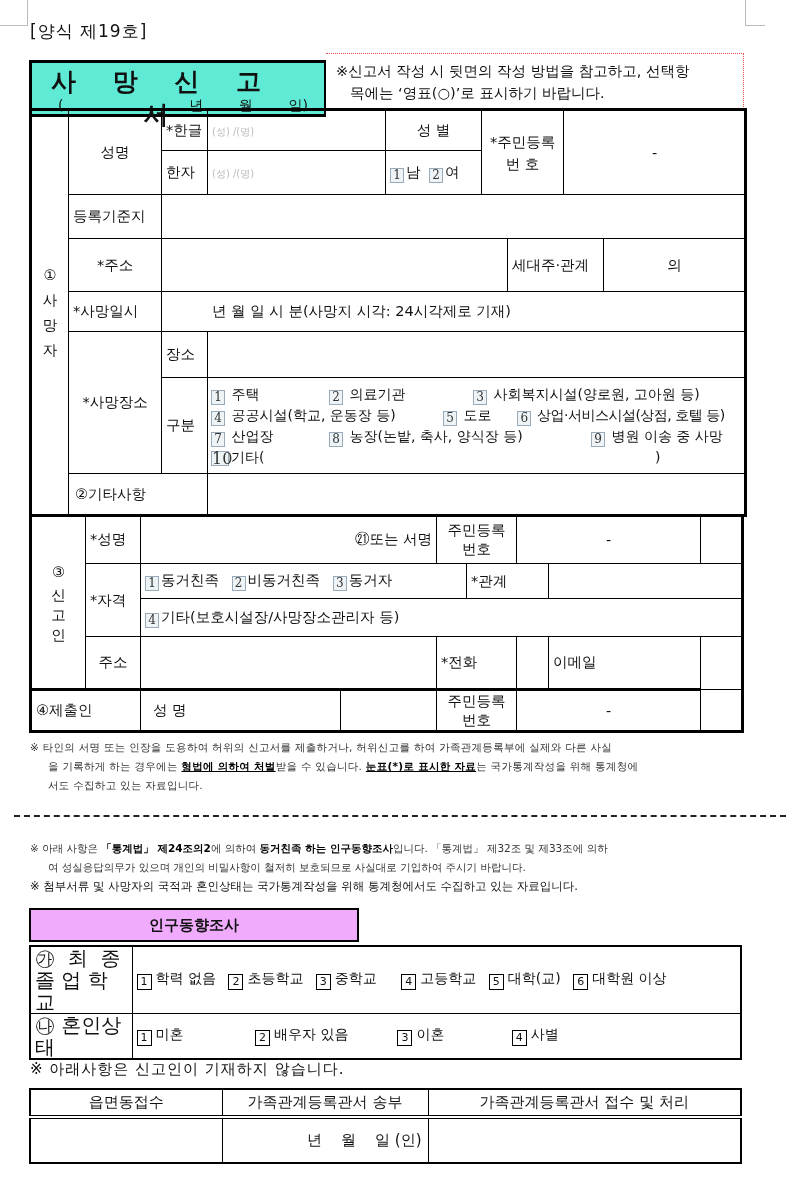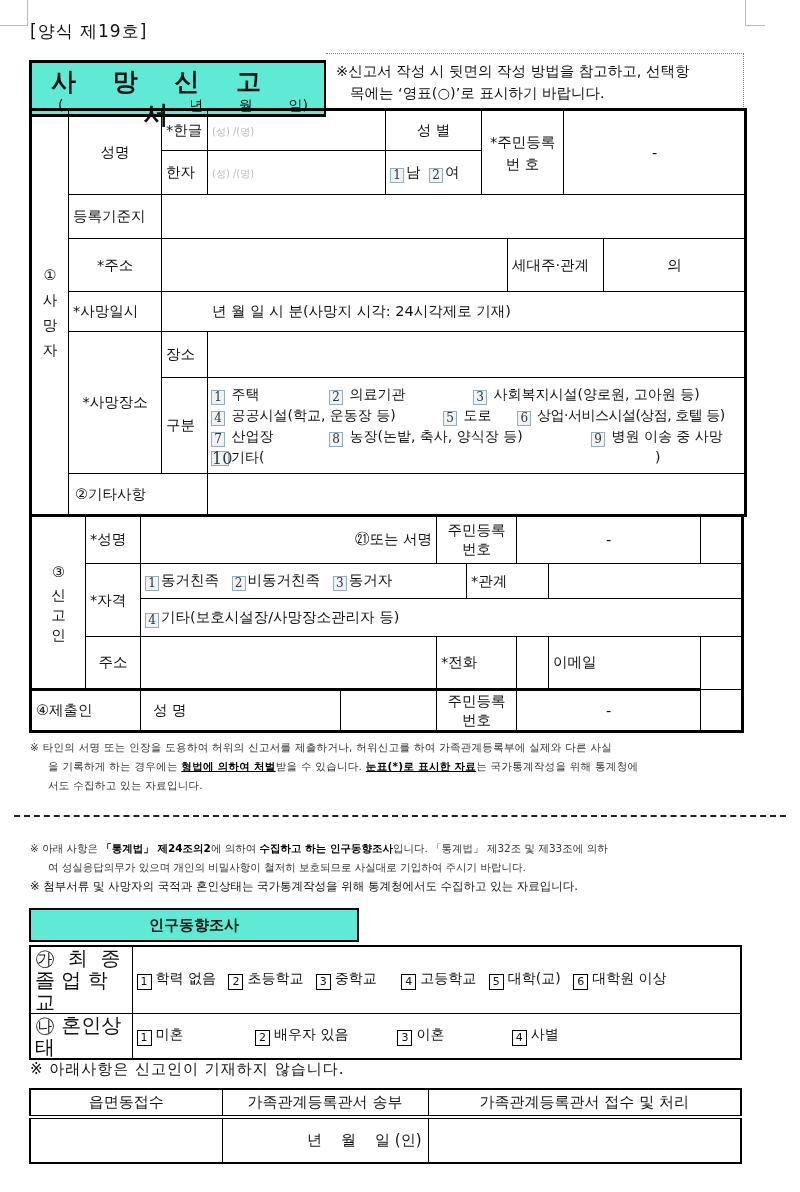--- a/index.html
+++ b/index.html
@@ -34,21 +34,21 @@
   .warn .ind { padding-left: 18px; }
   .warn b { color: #000; text-decoration: underline; }
 
   .dash { left: 14px; top: 815px; width: 772px; border-top: 2px dashed #222; }
 
   .notice2 { left: 30px; top: 839px; width: 716px; font-size: 10.5px; line-height: 19px; color: #333; }
   .notice2 .ind { padding-left: 18px; }
   .notice2 b { color: #000; }
   .notice2 .u { }
 
-  .survey-title { left: 29px; top: 908px; width: 330px; height: 34px; background: #5eead4; border: 2px solid #000; text-align: center; font-weight: bold; font-size: 15px; line-height: 30px; }
+  .survey-title { left: 29px; top: 908px; width: 330px; height: 34px; background: #f0abfc; border: 2px solid #000; text-align: center; font-weight: bold; font-size: 15px; line-height: 30px; }
   .survey { position: absolute; left: 29px; top: 945px; width: 713px; border: 2px solid #000; table-layout: fixed; }
   .survey td { border: 1px solid #000; font-size: 14px; padding: 0 4px; }
   .survey td.lab { font-size: 20px; line-height: 22px; }
   .box { display: inline-block; width: 15px; height: 16px; border: 1px solid #000; font-size: 11px; line-height: 14px; text-align: center; margin-right: 4px; vertical-align: -2px; }
   .opt { display: inline-block; white-space: nowrap; }
 
   .note3 { left: 30px; top: 1060px; font-size: 15px; letter-spacing: 1px; }
   .office { position: absolute; left: 29px; top: 1088px; width: 713px; border: 2px solid #000; table-layout: fixed; }
   .office td { border: 1px solid #000; font-size: 15px; text-align: center; }
   .office tr.hdr td { border-bottom: 4px double #000; height: 28px; }
@@ -232,21 +232,21 @@
 
 <div class="abs warn">
   <div>※ 타인의 서명 또는 인장을 도용하여 허위의 신고서를 제출하거나, 허위신고를 하여 가족관계등록부에 실제와 다른 사실</div>
   <div class="ind"><span>을 기록하게 하는 경우에는 </span><b>형법에 의하여 처벌</b><span>받을 수 있습니다. </span><b>눈표(*)로 표시한 자료</b><span>는 국가통계작성을 위해 통계청에</span></div>
   <div class="ind">서도 수집하고 있는 자료입니다.</div>
 </div>
 
 <div class="abs dash"></div>
 
 <div class="abs notice2">
-  <div><span>※ 아래 사항은 </span><b class="u">「통계법」 제24조의2</b><span>에 의하여 </span><b class="u">수집하고 하는 인구동향조사</b><span>입니다. 「통계법」 제32조 및 제33조에 의하</span></div>
+  <div><span>※ 아래 사항은 </span><b class="u">「통계법」 제24조의2</b><span>에 의하여 </span><b class="u">동거친족 하는 인구동향조사</b><span>입니다. 「통계법」 제32조 및 제33조에 의하</span></div>
   <div class="ind">여 성실응답의무가 있으며 개인의 비밀사항이 철저히 보호되므로 사실대로 기입하여 주시기 바랍니다.</div>
   <div style="font-size:11.5px; color:#111">※ 첨부서류 및 사망자의 국적과 혼인상태는 국가통계작성을 위해 통계청에서도 수집하고 있는 자료입니다.</div>
 </div>
 
 <div class="abs survey-title">인구동향조사</div>
 
 <table class="survey">
   <colgroup>
       <col style="width:102px">
       <col>

